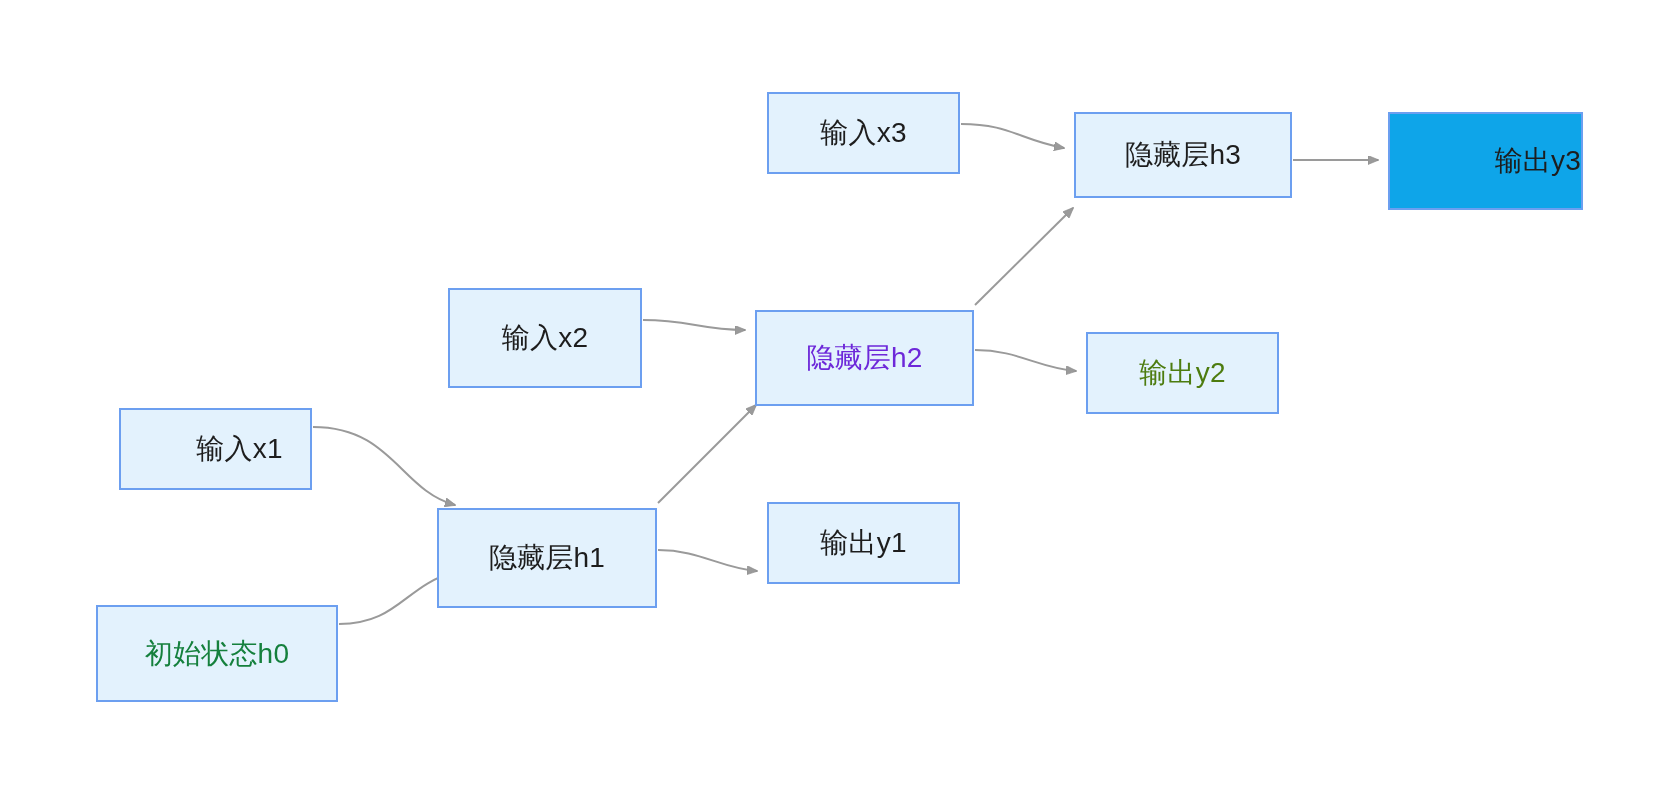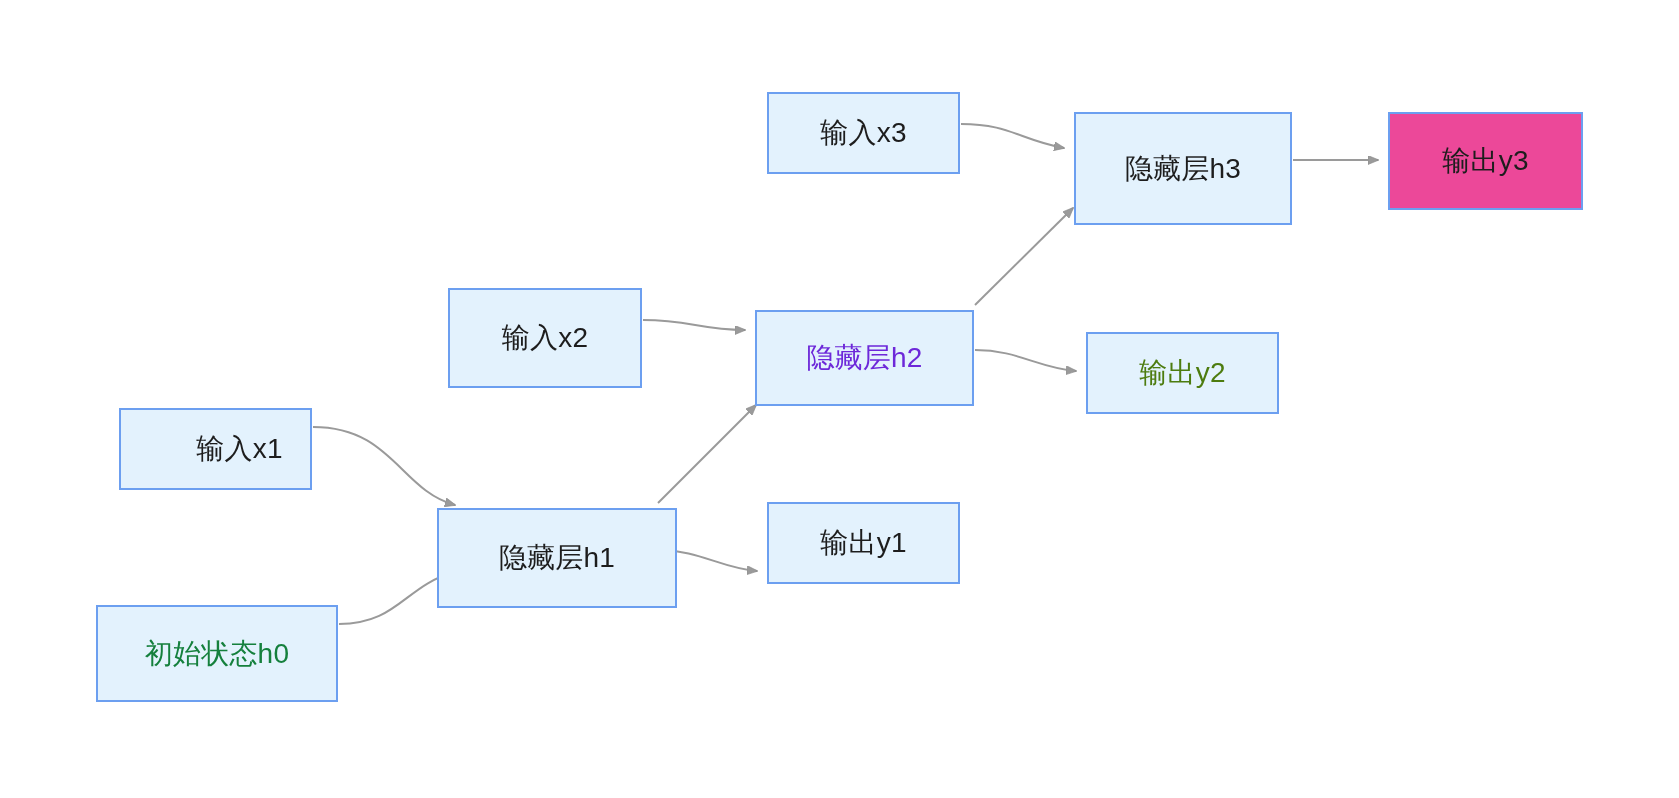--- a/index.html
+++ b/index.html
@@ -68,39 +68,39 @@
       </g>
   </svg>
 
   <div id="nodes">
       <div class="node" style="left: 119px; top: 408px; width: 193px; height: 82px; background: rgb(227, 242, 253); border-color: rgb(108, 159, 240); color: rgb(29, 29, 29); padding-left: 48px;">
         <span class="node-label">输入x1</span>
       </div>
       <div class="node" style="left: 96px; top: 605px; width: 242px; height: 97px; background: rgb(227, 242, 253); border-color: rgb(108, 159, 240); color: #15803d;">
         <span class="node-label">初始状态h0</span>
       </div>
-      <div class="node" style="left: 437px; top: 508px; width: 240px; height: 100px; background: rgb(227, 242, 253); border-color: rgb(108, 159, 240); color: rgb(29, 29, 29);">
+      <div class="node" style="left: 437px; top: 508px; width: 220px; height: 100px; background: rgb(227, 242, 253); border-color: rgb(108, 159, 240); color: rgb(29, 29, 29);">
         <span class="node-label">隐藏层h1</span>
       </div>
       <div class="node" style="left: 767px; top: 502px; width: 193px; height: 82px; background: rgb(227, 242, 253); border-color: rgb(108, 159, 240); color: rgb(29, 29, 29);">
         <span class="node-label">输出y1</span>
       </div>
       <div class="node" style="left: 448px; top: 288px; width: 194px; height: 100px; background: rgb(227, 242, 253); border-color: rgb(108, 159, 240); color: rgb(29, 29, 29);">
         <span class="node-label">输入x2</span>
       </div>
       <div class="node" style="left: 755px; top: 310px; width: 219px; height: 96px; background: rgb(227, 242, 253); border-color: rgb(108, 159, 240); color: #6d28d9;">
         <span class="node-label">隐藏层h2</span>
       </div>
       <div class="node" style="left: 1086px; top: 332px; width: 193px; height: 82px; background: rgb(227, 242, 253); border-color: rgb(108, 159, 240); color: #4d7c0f;">
         <span class="node-label">输出y2</span>
       </div>
       <div class="node" style="left: 767px; top: 92px; width: 193px; height: 82px; background: rgb(227, 242, 253); border-color: rgb(108, 159, 240); color: rgb(29, 29, 29);">
         <span class="node-label">输入x3</span>
       </div>
-      <div class="node" style="left: 1074px; top: 112px; width: 218px; height: 113px; background: rgb(227, 242, 253); border-color: rgb(108, 159, 240); color: rgb(29, 29, 29);">
+      <div class="node" style="left: 1074px; top: 112px; width: 218px; height: 86px; background: rgb(227, 242, 253); border-color: rgb(108, 159, 240); color: rgb(29, 29, 29);">
         <span class="node-label">隐藏层h3</span>
       </div>
-      <div class="node" style="left: 1388px; top: 112px; width: 195px; height: 98px; background: #ec4899; border-color: rgb(108, 159, 240); color: rgb(29, 29, 29);">
+      <div class="node" style="left: 1388px; top: 112px; width: 195px; height: 98px; background: #0ea5e9; border-color: rgb(108, 159, 240); color: rgb(29, 29, 29); justify-content: flex-end;">
         <span class="node-label">输出y3</span>
       </div>
     </div>
 
 </div>
 
 </body></html>

